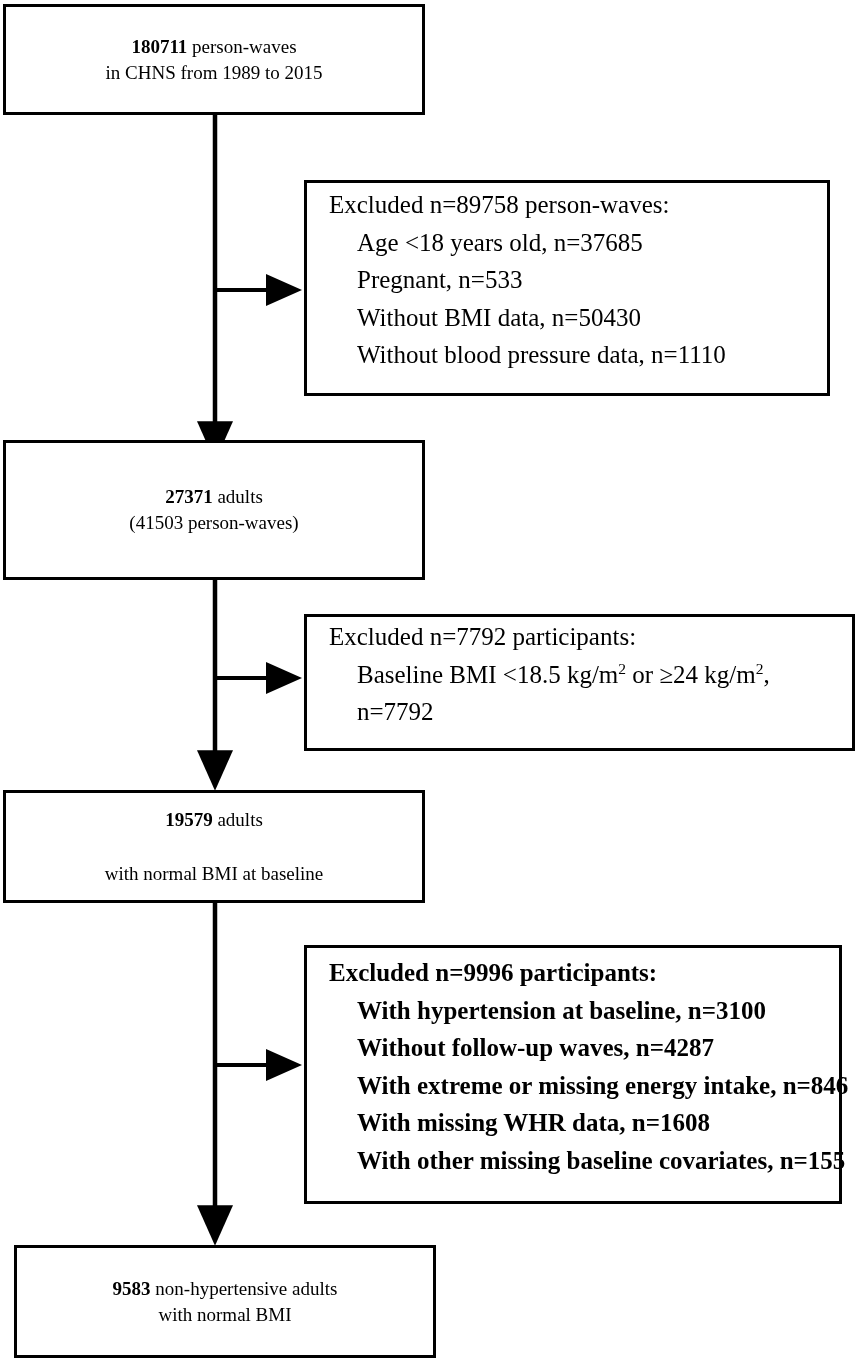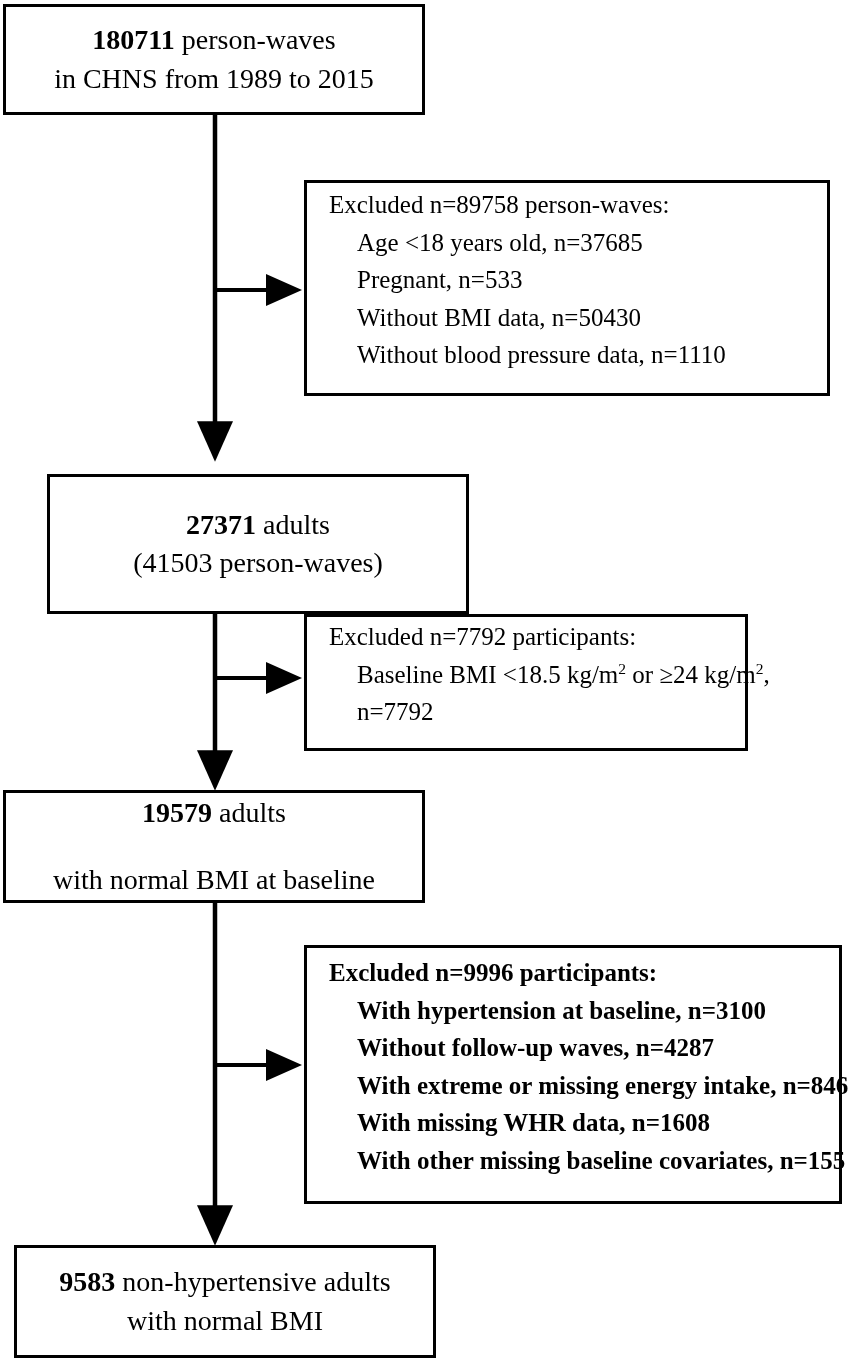--- a/index.html
+++ b/index.html
@@ -31,21 +31,21 @@
     background: #ffffff;
   }
   .main-box {
     display: flex;
     flex-direction: column;
     align-items: center;
     justify-content: center;
     text-align: center;
   }
   .main-box .line {
-    font-size: 28px;
+    font-size: 19px;
     line-height: 1.36;
     white-space: nowrap;
   }
   .main-box .lead {
     font-weight: bold;
   }
   .excl-box {
     display: flex;
     flex-direction: column;
     justify-content: center;
@@ -101,28 +101,28 @@
   </div>
 
   <div class="box excl-box" style="left:304px; top:180px; width:526px; height:216px;">
     <div class="head">Excluded n=89758 person-waves:</div>
     <div class="item">Age &lt;18 years old, n=37685</div>
     <div class="item">Pregnant, n=533</div>
     <div class="item">Without BMI data, n=50430</div>
     <div class="item">Without blood pressure data, n=1110</div>
   </div>
 
-  <div class="box main-box" style="left:3px; top:474px; width:422px; height:140px;margin-left:44px;">
+  <div class="box main-box" style="left:3px; top:440px; width:422px; height:140px;">
     <div class="line">
       <span class="lead">27371</span><span> adults</span>
     </div>
     <div class="line">(41503 person-waves)</div>
   </div>
 
-  <div class="box excl-box" style="left:304px; top:614px; width:444px; height:137px;">
+  <div class="box excl-box" style="left:304px; top:614px; width:551px; height:137px;">
     <div class="head">Excluded n=7792 participants:</div>
     <div class="item">
       <span>Baseline BMI &lt;18.5 kg/m</span><sup>2</sup><span> or ≥24 kg/m</span><sup>2</sup><span>,</span>
     </div>
     <div class="item">n=7792</div>
   </div>
 
   <div class="box main-box" style="left:3px; top:790px; width:422px; height:113px;gap:28px;">
     <div class="line">
       <span class="lead">19579</span><span> adults</span>

